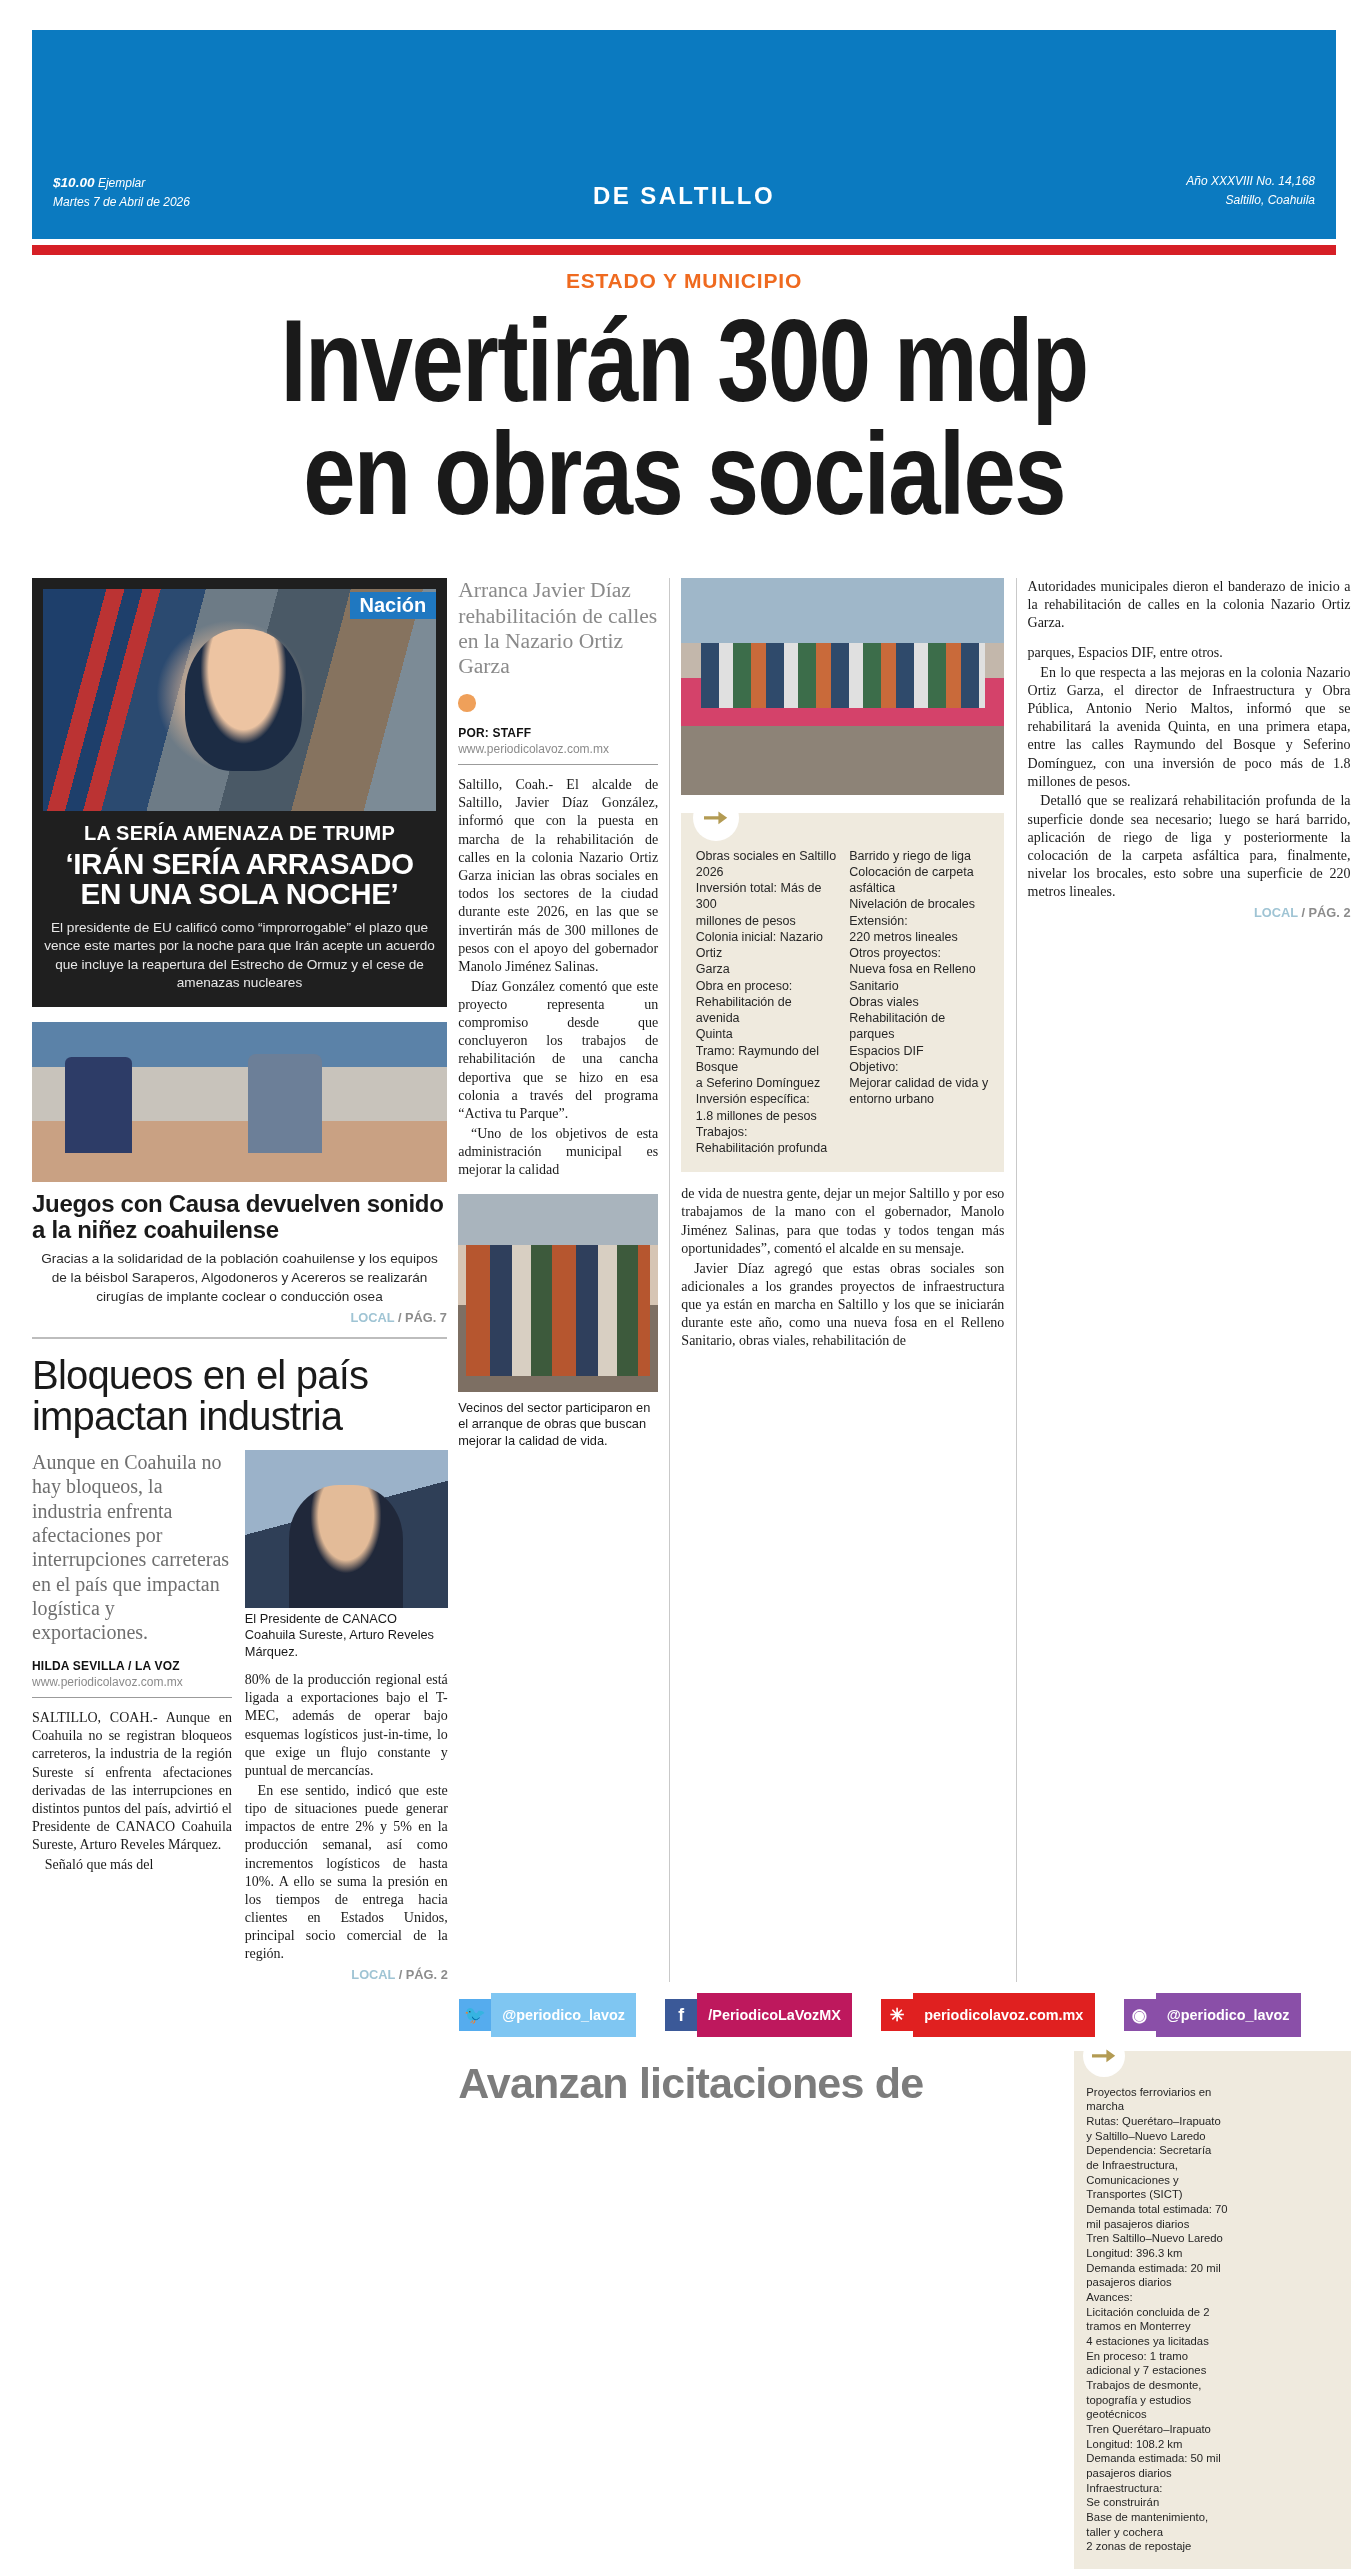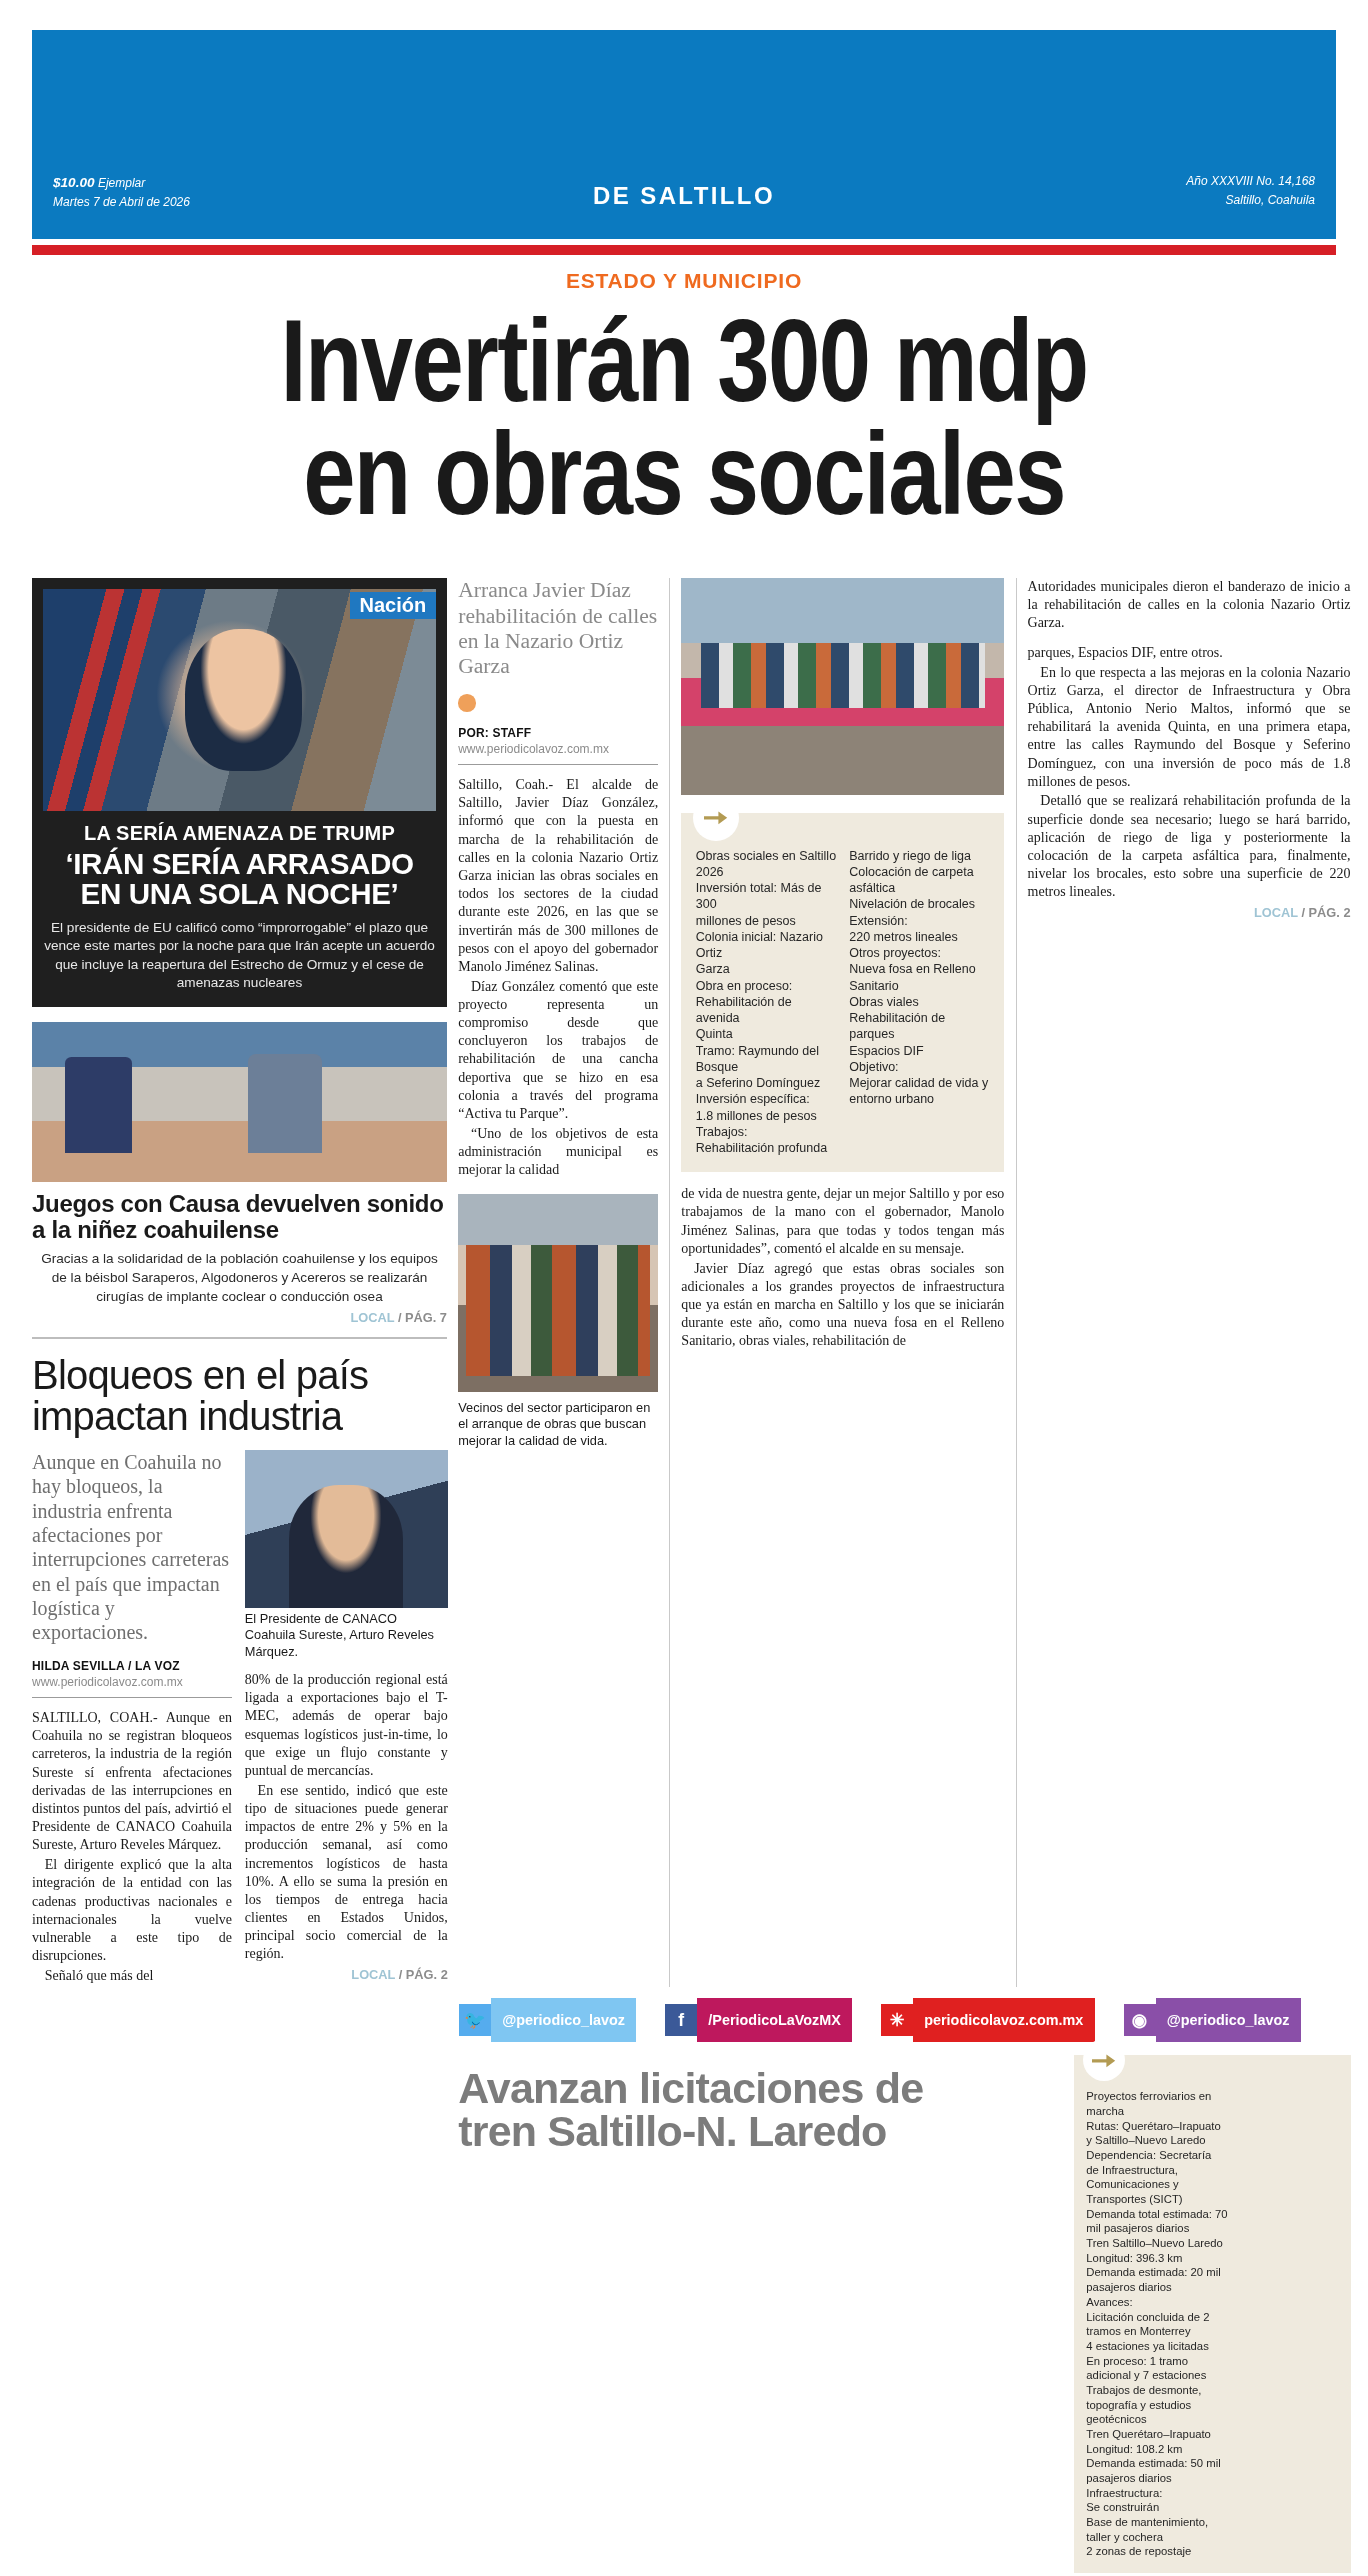--- a/index.html
+++ b/index.html
@@ -189,21 +189,20 @@
       <div class="blk-h">Bloqueos en el país impactan industria</div>
 
       <div class="blk-sub-row">
         <div>
           <div class="blk-lead">Aunque en Coahuila no hay bloqueos, la industria enfrenta afectaciones por interrupciones carreteras en el país que impactan logística y exportaciones.</div>
           <div class="byline">HILDA SEVILLA / LA VOZ</div>
           <div class="byurl">www.periodicolavoz.com.mx</div>
           <div class="byrule"></div>
           <div class="ser">
             <p class="first">SALTILLO, COAH.- Aunque en Coahuila no se registran bloqueos carreteros, la industria de la región Sureste sí enfrenta afectaciones derivadas de las interrupciones en distintos puntos del país, advirtió el Presidente de CANACO Coahuila Sureste, Arturo Reveles Márquez.</p>
-            <p>El dirigente explicó que la alta integración de la entidad con las cadenas productivas nacionales e internacionales la vuelve vulnerable a este tipo de disrupciones.</p>
             <p>Señaló que más del</p>
           </div>
         </div>
         <div>
           <div class="canaco-photo"></div>
           <div class="cap">El Presidente de CANACO Coahuila Sureste, Arturo Reveles Márquez.</div>
           <div class="ser" style="margin-top:11.2px">
             <p class="first">80% de la producción regional está ligada a exportaciones bajo el T-MEC, además de operar bajo esquemas logísticos just-in-time, lo que exige un flujo constante y puntual de mercancías.</p>
             <p>En ese sentido, indicó que este tipo de situaciones puede generar impactos de entre 2% y 5% en la producción semanal, así como incrementos logísticos de hasta 10%. A ello se suma la presión en los tiempos de entrega hacia clientes en Estados Unidos, principal socio comercial de la región.</p>
           </div>
@@ -320,21 +319,20 @@
   </div>
 
   <div style="display:grid; grid-template-columns: 415px 200px 0.8px 323px 0.8px 323px; gap:0 11.2px; margin-top: 14.4px;">
 
     <div>
       <div class="ser"></div>
     </div>
 
     <div style="grid-column: 2 / span 4;">
       <div class="train-h">Avanzan licitaciones de</div>
-      <div class="train-h" style="margin-top:0">tren Saltillo-N. Laredo</div>
     </div>
 
     <div style="grid-column: 6; padding-left: 46px;">
       <div class="side-box">
         <div class="fact-arrow">
           <svg viewBox="0 0 30 22">
             <path d="M0 9 h18 v-6 l11 8 -11 8 v-6 H0 z" fill="#b39b53"></path>
           </svg>
         </div>
         <div class="txt">Proyectos ferroviarios en

